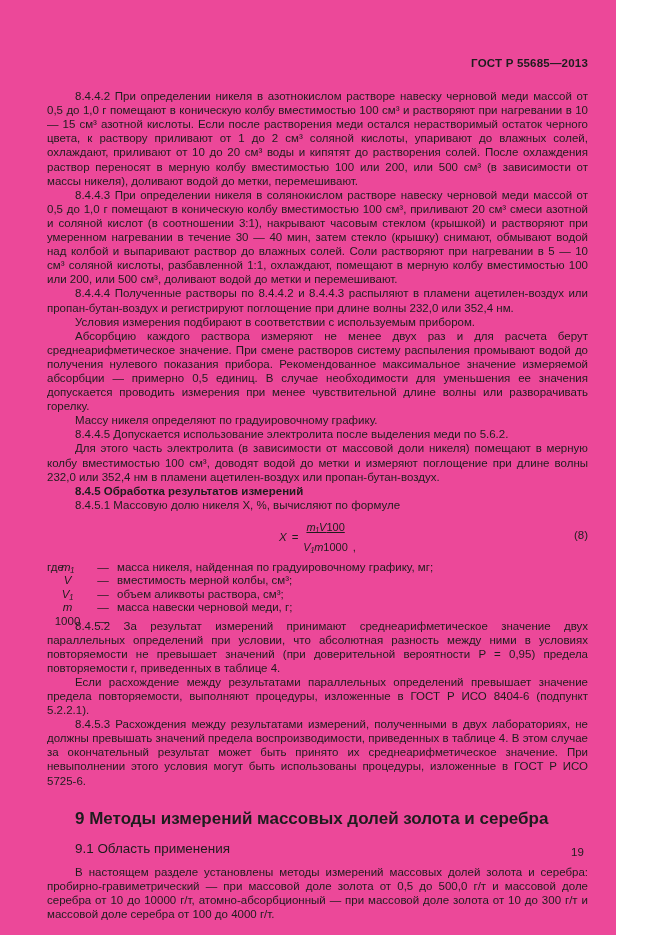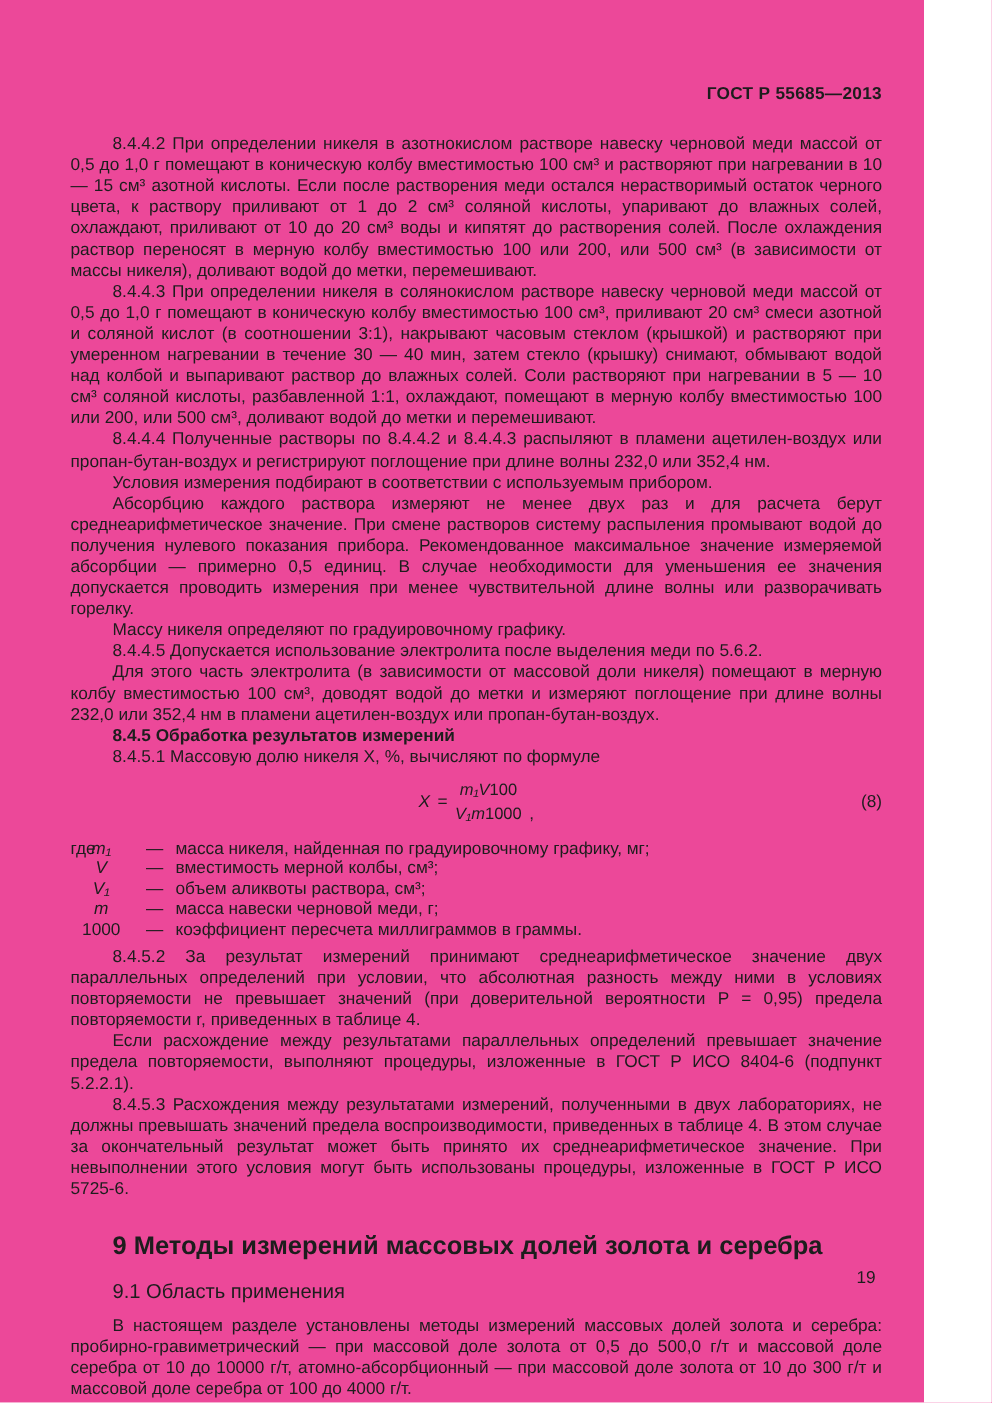--- a/index.html
+++ b/index.html
@@ -49,22 +49,23 @@
   }
   .frac {
     display: inline-block;
     text-align: center;
     vertical-align: middle;
     font-size: 11px;
     line-height: 13px;
   }
   .frac .num {
     display: block;
-    border-bottom: 1px solid #ec4899;
+    border-bottom: 5px solid #ec4899;
     padding: 0 3px 1px 3px;
+    text-decoration: underline;
   }
   .frac .den {
     display: block;
     padding-top: 1px;
   }
   .fcomma { align-self: flex-end; }
   .eq-number {
     position: absolute;
     right: 0;
     top: 7px;
@@ -157,21 +158,20 @@
       <span class="where-desc">объем аликвоты раствора, см³;</span>
     </div>
     <div class="where-row">
       <span class="where-term var">m</span>
       <span class="where-dash">—</span>
       <span class="where-desc">масса навески черновой меди, г;</span>
     </div>
     <div class="where-row">
       <span class="where-term">1000</span>
       <span class="where-dash">—</span>
-      <span class="where-desc">коэффициент пересчета миллиграммов в граммы.</span>
     </div>
   </div>
 
   <p class="para">8.4.5.2 За результат измерений принимают среднеарифметическое значение двух параллельных определений при условии, что абсолютная разность между ними в условиях повторяемости не превышает значений (при доверительной вероятности P = 0,95) предела повторяемости r, приведенных в таблице 4.</p>
   <p class="para">Если расхождение между результатами параллельных определений превышает значение предела повторяемости, выполняют процедуры, изложенные в ГОСТ Р ИСО 8404-6 (подпункт 5.2.2.1).</p>
   <p class="para">8.4.5.3 Расхождения между результатами измерений, полученными в двух лабораториях, не должны превышать значений предела воспроизводимости, приведенных в таблице 4. В этом случае за окончательный результат может быть принято их среднеарифметическое значение. При невыполнении этого условия могут быть использованы процедуры, изложенные в ГОСТ Р ИСО 5725-6.</p>
 
   <h2 class="section-heading">9 Методы измерений массовых долей золота и серебра</h2>
   <h3 class="subsection-heading">9.1 Область применения</h3>
   <p class="para">В настоящем разделе установлены методы измерений массовых долей золота и серебра: пробирно-гравиметрический — при массовой доле золота от 0,5  до 500,0 г/т и массовой доле серебра от 10 до 10000 г/т, атомно-абсорбционный — при массовой доле золота от 10  до 300 г/т и массовой доле серебра от 100 до 4000 г/т.</p>

